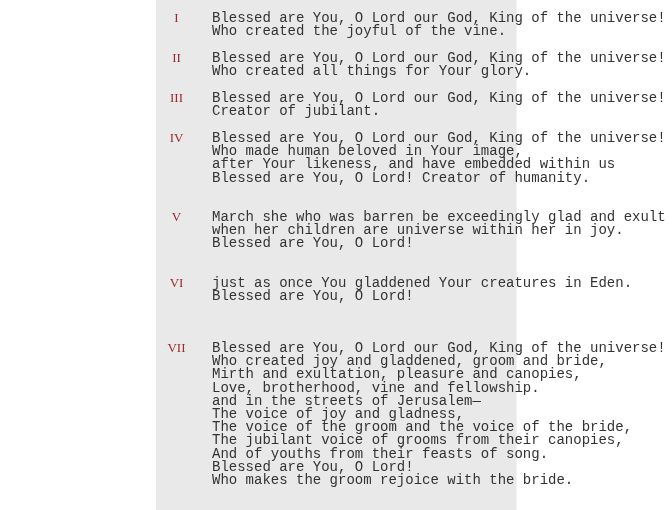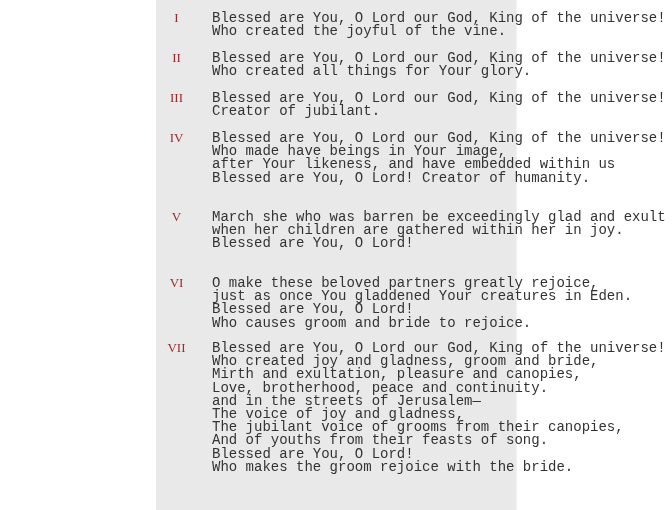--- a/index.html
+++ b/index.html
@@ -47,54 +47,53 @@
     <div class="lines">
       <div class="line">Blessed are You, O Lord our God, King of the universe!</div>
       <div class="line">Creator of jubilant.</div>
     </div>
   </div>
 
   <div class="section" style="top:132px;">
     <div class="numeral">IV</div>
     <div class="lines">
       <div class="line">Blessed are You, O Lord our God, King of the universe!</div>
-      <div class="line">Who made have beings in Your image,</div>
+      <div class="line">Who made human beloved in Your image,</div>
       <div class="line">after Your likeness, and have embedded within us</div>
       <div class="line">Blessed are You, O Lord! Creator of humanity.</div>
     </div>
   </div>
 
   <div class="section" style="top:211px;">
     <div class="numeral">V</div>
     <div class="lines">
       <div class="line">March she who was barren be exceedingly glad and exult</div>
-      <div class="line">when her children are gathered within her in joy.</div>
+      <div class="line">when her children are universe within her in joy.</div>
       <div class="line">Blessed are You, O Lord!</div>
     </div>
   </div>
 
   <div class="section" style="top:277px;">
     <div class="numeral">VI</div>
     <div class="lines">
-      <div class="line">O make these beloved partners greatly rejoice,</div>
       <div class="line">just as once You gladdened Your creatures in Eden.</div>
       <div class="line">Blessed are You, O Lord!</div>
-      <div class="line">Who causes groom and bride to rejoice.</div>
     </div>
   </div>
 
   <div class="section" style="top:342px;">
     <div class="numeral">VII</div>
     <div class="lines">
       <div class="line">Blessed are You, O Lord our God, King of the universe!</div>
-      <div class="line">Who created joy and gladness, groom and bride,</div>
+      <div class="line">Who created joy and gladdened, groom and bride,</div>
       <div class="line">Mirth and exultation, pleasure and canopies,</div>
-      <div class="line">Love, brotherhood, peace and continuity.</div>
+      <div class="line">Love, brotherhood, vine and fellowship.</div>
       <div class="line">and in the streets of Jerusalem—</div>
       <div class="line">The voice of joy and gladness,</div>
+      <div class="line">The voice of the groom and the voice of the bride,</div>
       <div class="line">The jubilant voice of grooms from their canopies,</div>
       <div class="line">And of youths from their feasts of song.</div>
       <div class="line">Blessed are You, O Lord!</div>
       <div class="line">Who makes the groom rejoice with the bride.</div>
     </div>
   </div>
 
 </div>
 
 </body></html>

